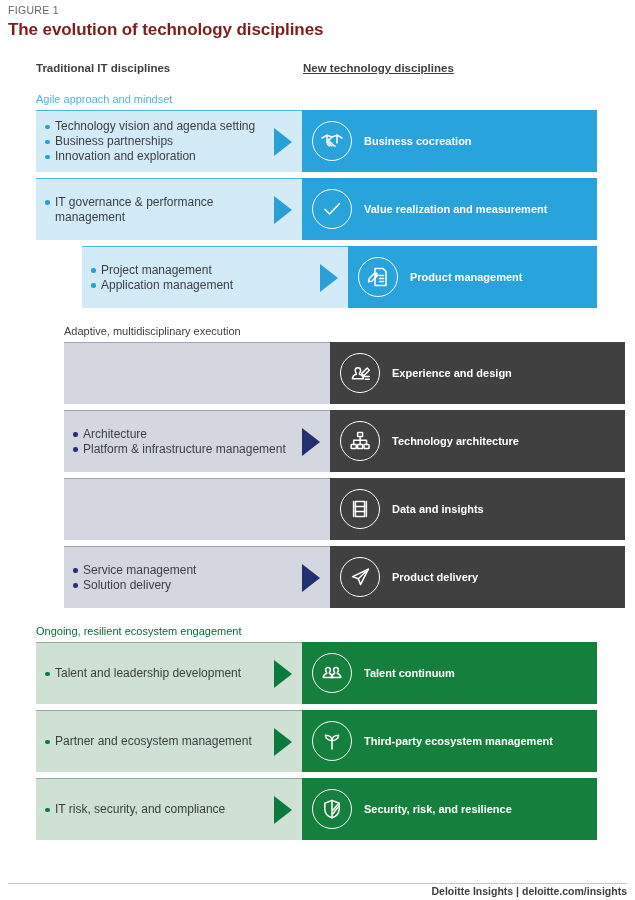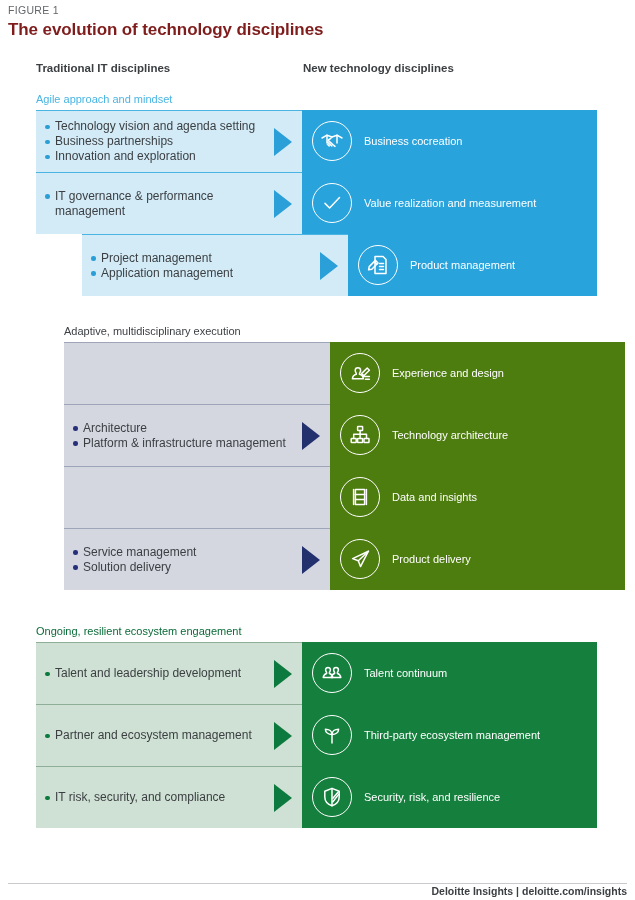--- a/index.html
+++ b/index.html
@@ -20,37 +20,37 @@
     position: absolute; left: 8px; top: 20px;
     font-size: 17px; font-weight: bold; color: #7f1d1d;
     letter-spacing: -0.1px;
   }
   .col-head-left {
     position: absolute; left: 36px; top: 62px;
     font-size: 11.5px; font-weight: bold; color: #3b3f42;
   }
   .col-head-right {
     position: absolute; left: 303px; top: 62px;
-    font-size: 11.5px; font-weight: bold; color: #3b3f42;
+    font-size: 11.5px; font-weight: bold; color: #3b3f42; text-decoration: underline;
   }
 
   
   .group { position: absolute; left: 36px; width: 481px; }
   .group-label {
     font-size: 11px; margin-bottom: 4px; line-height: 14px;
     white-space: nowrap;
   }
 
   .row {
     position: relative;
     display: flex;
     width: 561px;
     overflow: hidden;
   }
-  .row + .row { }
+  .row + .row { margin-top: 6px; }
 
   .left-cell {
     position: relative;
     width: 266px;
     flex: 0 0 266px;
     display: flex;
     align-items: center;
     padding: 4px 2px 4px 8px;
     border-top: 1px solid rgba(255,255,255,0);
   }
@@ -91,40 +91,40 @@
     flex: 0 0 auto;
     width: 40px; height: 40px;
     border-radius: 50%;
     border: 1.6px solid #ffffff;
     display: flex; align-items: center; justify-content: center;
   }
   .icon-circle svg { display: block; }
   .right-label {
     margin-left: 12px;
     font-size: 11px;
-    font-weight: normal;
+    font-weight: bold;
     color: #ffffff;
     line-height: 14px;
   }
 
   
   .t-blue .group-label { color: #4ab5e3; }
   .t-blue .left-cell   { background: #d3ebf7; border-top-color: #4ab5e3; }
   .t-blue .bullets li  { color: #3b3f42; }
   .t-blue .bullets li::before { background: #2a9ed6; }
   .t-blue .arrow       { color: #2b9fd8; }
   .t-blue .right-cell  { background: #28a3dc; }
 
   
   .t-navy .group-label { color: #3b3f42; }
   .t-navy .left-cell   { background: #d4d7e0; border-top-color: #9fa5b8; }
   .t-navy .bullets li  { color: #3b3f42; }
   .t-navy .bullets li::before { background: #26307a; }
   .t-navy .arrow       { color: #23306e; }
-  .t-navy .right-cell  { background: #4d7c0f; }
+  .t-navy .right-cell  { background: #404040; }
 
   
   .t-green .group-label { color: #0a6b38; }
   .t-green .left-cell   { background: #cfe0d4; border-top-color: #8fae98; }
   .t-green .bullets li  { color: #3b3f42; }
   .t-green .bullets li::before { background: #0a7a3d; }
   .t-green .arrow       { color: #0c7a3e; }
   .t-green .right-cell  { background: #15803d; }
 
   

